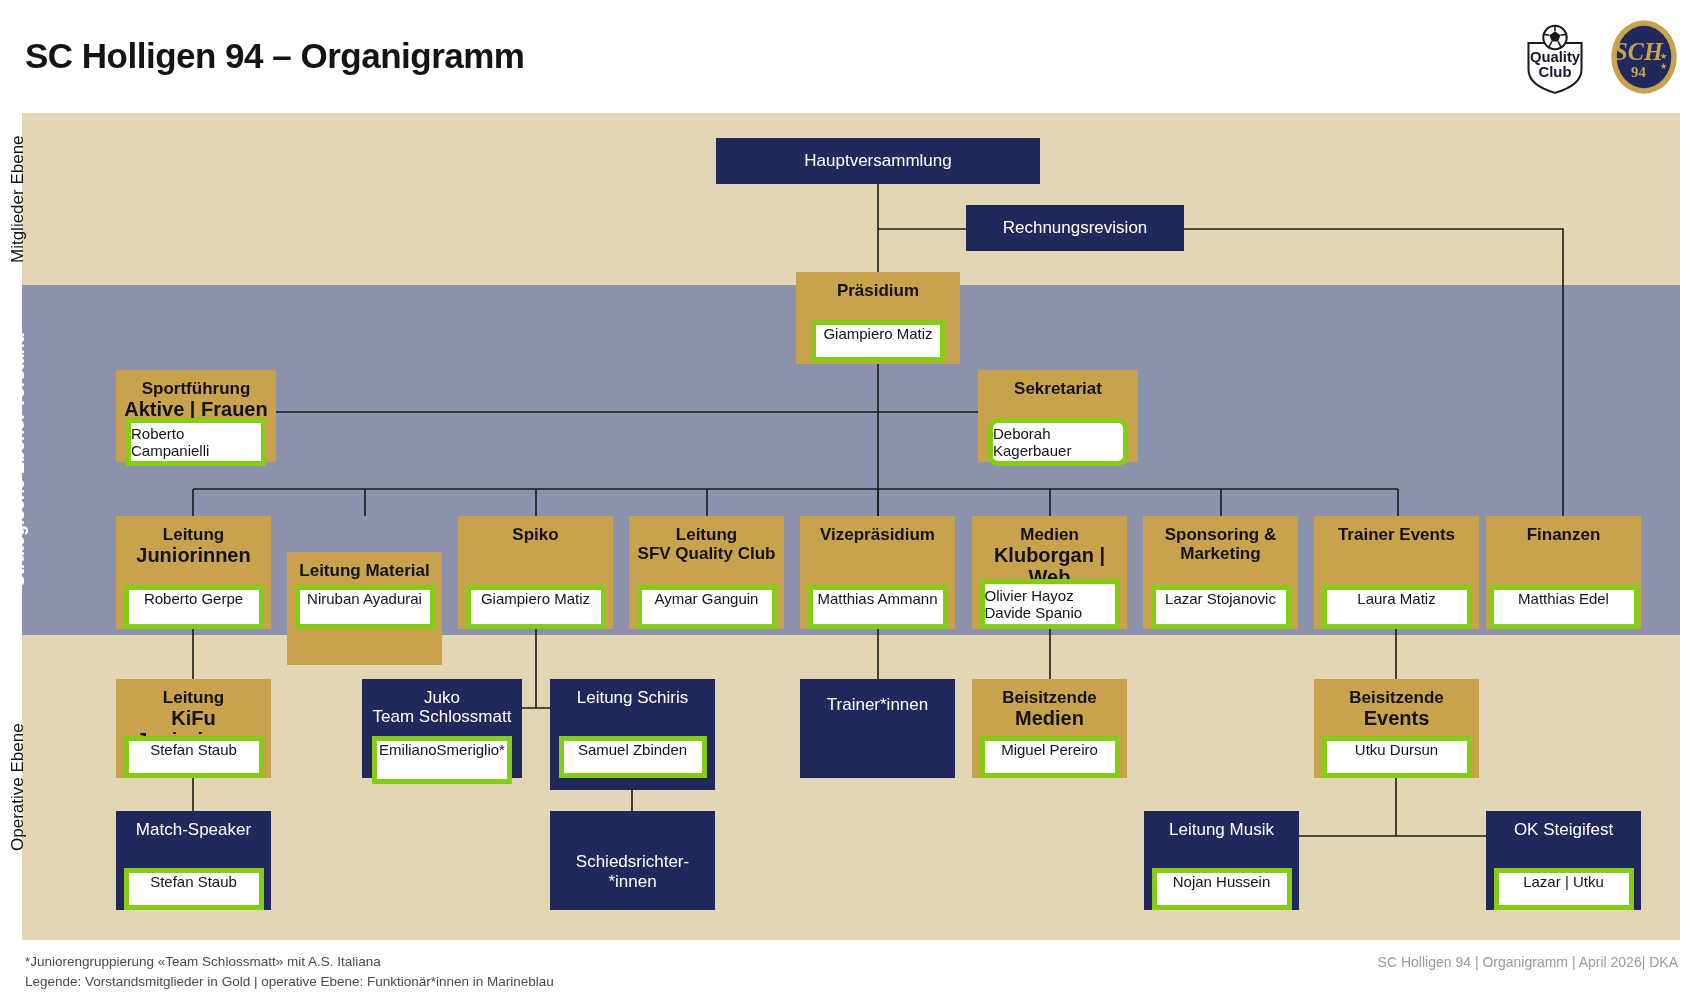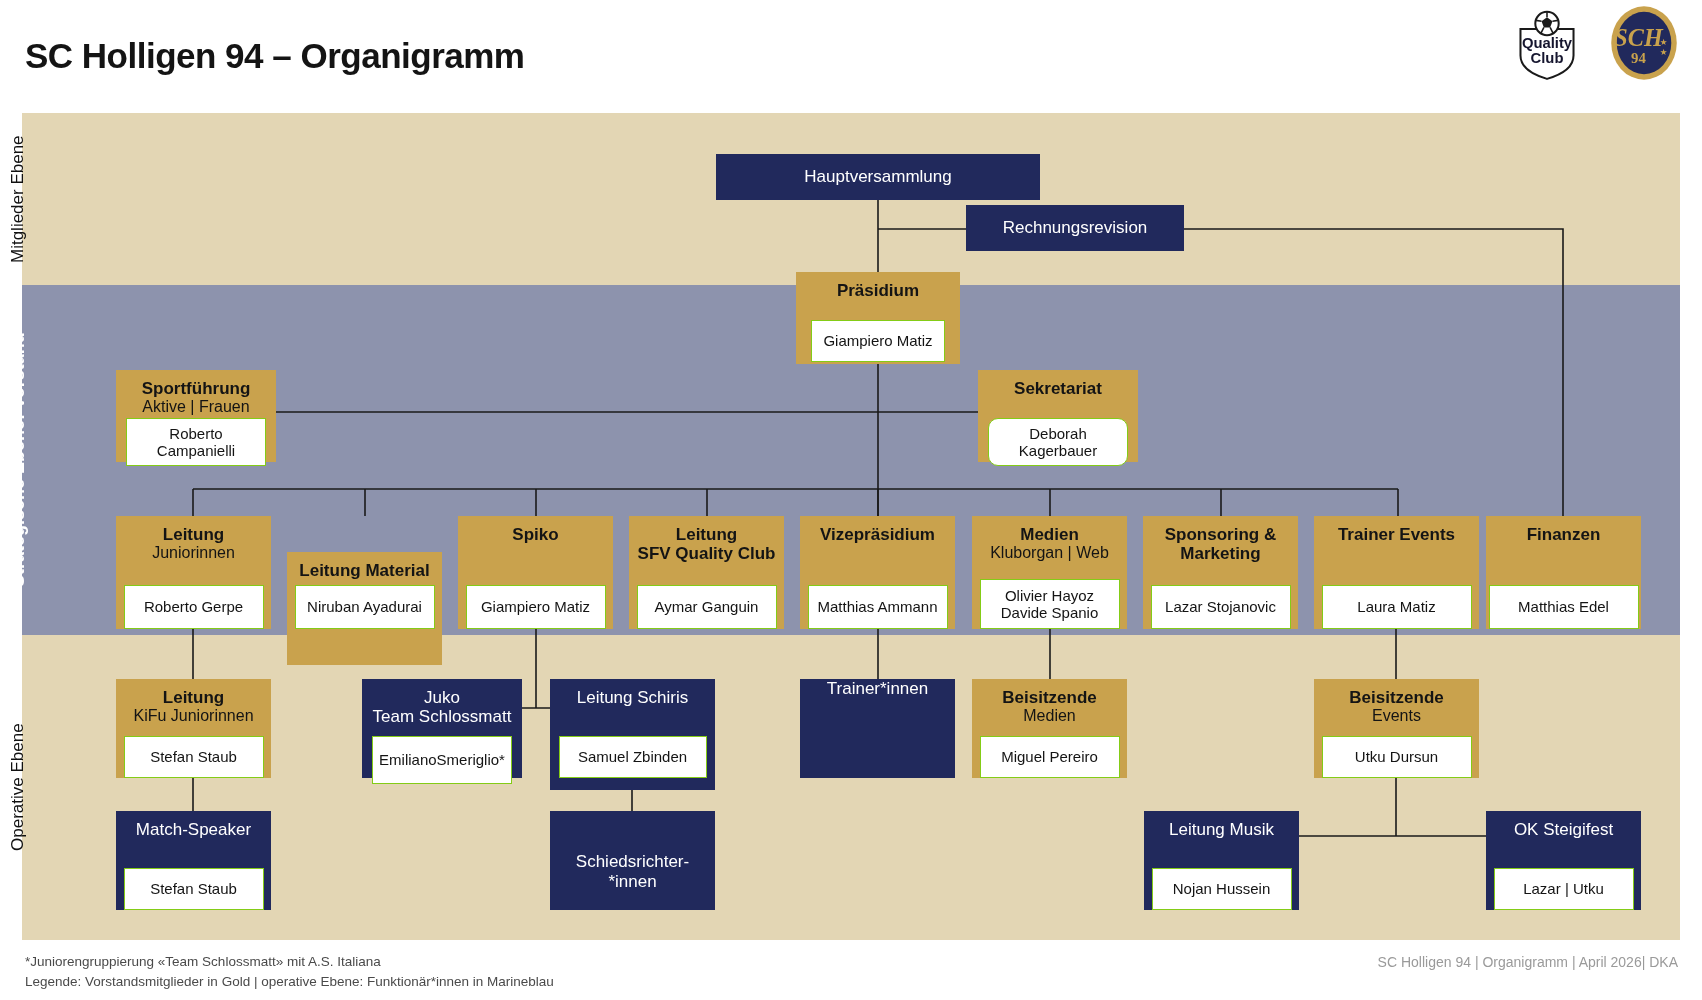--- a/index.html
+++ b/index.html
@@ -11,21 +11,21 @@
     position:relative;
   }
   #root{position:relative;width:1702px;height:1000px;}
 
   
   .title{
     position:absolute;left:25px;top:36px;
     font-size:35px;font-weight:bold;color:#141414;
     letter-spacing:-0.5px;white-space:nowrap;
   }
-  .logos{position:absolute;right:22px;top:4px;display:flex;align-items:flex-end;gap:22px;}
+  .logos{position:absolute;right:22px;top:18px;display:flex;align-items:flex-end;gap:14px;}
   .logo-quality{width:78px;height:78px;position:relative;}
   .logo-sch{width:72px;height:78px;}
 
   
   .band{position:absolute;left:22px;}
   .band-mitglieder{top:113px;width:1658px;height:172px;background:#e3d6b4;}
   .band-strategisch{top:285px;width:1658px;height:350px;background:#8d93ad;}
   .band-operativ{top:635px;width:1658px;height:305px;background:#e3d6b4;}
 
   .band-label{
@@ -42,31 +42,31 @@
   svg.lines{position:absolute;left:0;top:0;width:1702px;height:1000px;pointer-events:none;}
 
   
   .node{position:absolute;box-sizing:border-box;}
   .head{
     box-sizing:border-box;width:100%;
     display:flex;flex-direction:column;align-items:center;justify-content:flex-start;
     padding-top:9px;line-height:1.12;text-align:center;
   }
   .head .t1{font-size:17px;font-weight:bold;}
-  .head .t2{font-size:16px;font-weight:normal;}
+  .head .t2{font-size:20px;font-weight:bold;}
   .head.single .t1{font-weight:bold;}
   .gold .head{background:#c9a24d;color:#141414;}
   .navy .head{background:#21295c;color:#ffffff;}
   .navy .head .t1{font-weight:normal;}
 
   .person{
     position:absolute;left:50%;transform:translateX(-50%);
-    background:#ffffff;border:1px solid #84cc16;
+    background:#ffffff;border:5px solid #84cc16;
     box-sizing:border-box;
-    display:flex;align-items:center;justify-content:center;
+    display:flex;align-items:flex-start;justify-content:center;
     text-align:center;line-height:1.15;
     font-size:15px;color:#141414;
   }
 
   
   .foot-left{position:absolute;left:25px;top:952px;font-size:13.5px;color:#4a4a4a;line-height:1.45;}
   .foot-right{position:absolute;right:24px;top:954px;font-size:14px;color:#9a9a9a;}
 </style>
 </head>
 <body>
@@ -149,21 +149,21 @@
 
       <path d="M1396 629 L1396 679"></path>
 
       <path d="M1396 778 L1396 836"></path>
       <path d="M1222 836 L1560 836"></path>
       <path d="M1222 836 L1222 811"></path>
       <path d="M1560 836 L1560 811"></path>
     </g>
   </svg>
 
-  <div class="node navy" style="left:716px;top:138px;width:324px;height:51px;margin-top:16px;">
+  <div class="node navy" style="left:716px;top:138px;width:324px;height:51px;">
     <div class="head single" style="height:46px;justify-content:center;padding-top:0;">
       <span class="t1">Hauptversammlung</span>
     </div>
   </div>
 
   <div class="node navy" style="left:966px;top:205px;width:218px;height:46px;">
     <div class="head single" style="height:46px;justify-content:center;padding-top:0;">
       <span class="t1">Rechnungsrevision</span>
     </div>
   </div>
@@ -324,21 +324,21 @@
   </div>
 
   <div class="node navy" style="left:550px;top:811px;width:165px;height:99px;">
     <div class="head" style="height:99px;justify-content:center;padding-top:22px;">
       <span class="t1">Schiedsrichter-</span>
       <span class="t1">*innen</span>
     </div>
   </div>
 
   <div class="node navy" style="left:800px;top:679px;width:155px;height:99px;">
-    <div class="head" style="height:99px;padding-top:0;">
+    <div class="head" style="height:99px;padding-top:16px;">
       <span class="t1">Trainer*innen</span>
     </div>
   </div>
 
   <div class="node gold" style="left:972px;top:679px;width:155px;height:99px;">
     <div class="head" style="height:99px;">
       <span class="t1">Beisitzende</span>
       <span class="t2">Medien</span>
     </div>
     <div class="person" style="top:57px;width:140px;height:42px;">

